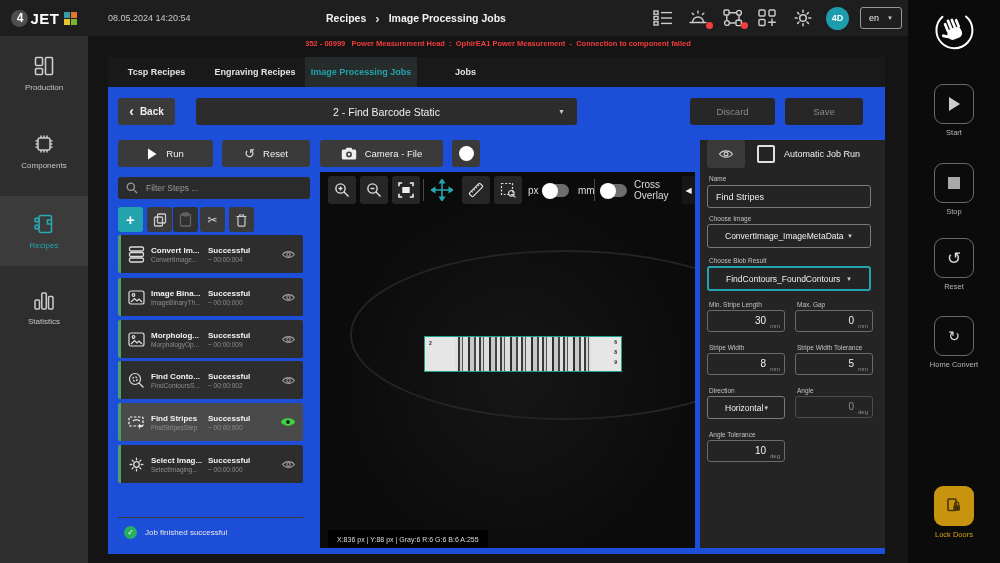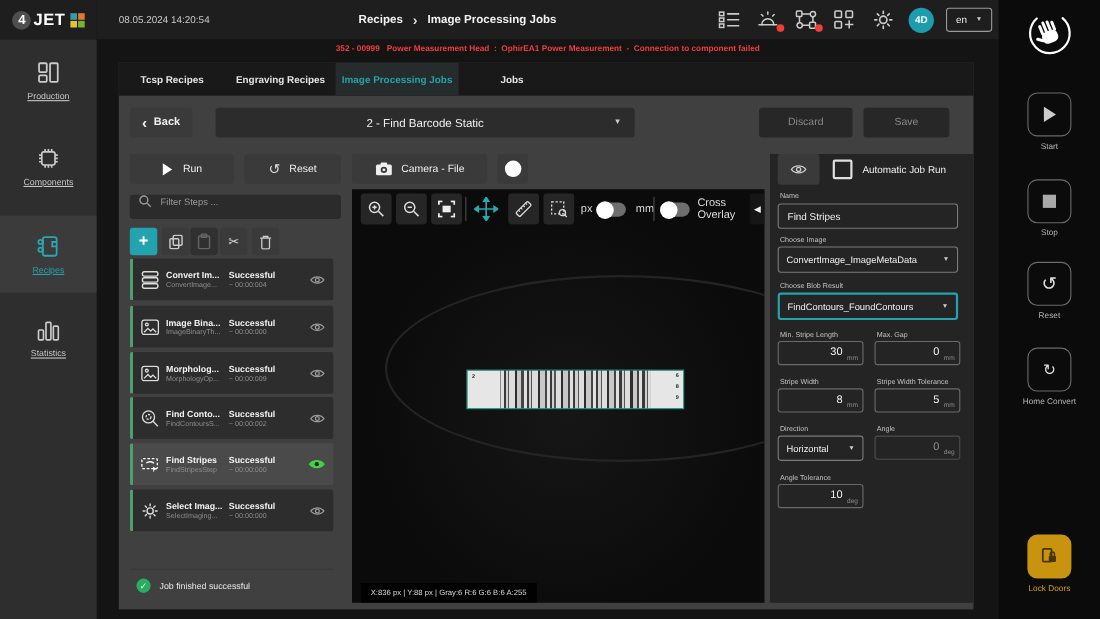--- a/index.html
+++ b/index.html
@@ -24,55 +24,55 @@
   #topicons{right:6px;top:0;height:36px;display:flex;align-items:center;gap:11px;}
   .ticon{position:relative;display:flex;align-items:center;justify-content:center;width:24px;height:24px;}
   .badge{position:absolute;width:7px;height:7px;background:var(--error);border-radius:50%;right:-3px;bottom:1px;}
   #avatar{width:23px;height:23px;border-radius:50%;background:#1d9cae;color:#fff;font-size:9px;font-weight:bold;display:flex;align-items:center;justify-content:center;}
   #lang{border:1px solid #9a9a9a;border-radius:3px;height:22px;padding:0 8px;display:flex;align-items:center;gap:8px;font-size:9px;color:#eee;}
   .caret{font-size:6px;color:#ccc;line-height:1;}
 
   
   #sidebar{left:0;top:36px;width:88px;height:527px;background:#2e2e2e;}
   .navitem{position:absolute;left:0;width:88px;display:flex;flex-direction:column;align-items:center;gap:5px;}
-  .navitem span{font-size:8px;color:#c4c4c4;text-decoration:underline;}
+  .navitem span{font-size:8px;color:#c4c4c4;}
   .navitem.active{background:#3b3b3b;padding:16px 0;}
   .navitem.active span{color:var(--accent);}
 
   
   #rail{left:908px;top:0;width:92px;height:563px;background:#0b0b0b;}
   .railbtn{position:absolute;left:26px;width:40px;height:40px;border:1px solid #6a6a6a;border-radius:9px;display:flex;align-items:center;justify-content:center;background:transparent;}
   .raillbl{position:absolute;left:0;width:92px;text-align:center;font-size:7.5px;color:#b5b5b5;}
   #lockbtn{background:var(--amber);border:none;}
   #locklbl{color:#d8a012;}
   .uarrow{font-size:17px;color:#ddd;line-height:1;}
 
   
   #main{left:88px;top:36px;width:820px;height:527px;background:#141414;}
   #alert{left:0;top:3px;width:820px;text-align:center;font-size:7.5px;font-weight:bold;color:var(--error);white-space:pre;}
-  #card{left:20px;top:21px;width:777px;height:497px;background:#404040;}
+  #card{left:20px;top:21px;width:777px;height:497px;background:#1d4ed8;}
 
   
   #tabbar{left:0;top:0;width:777px;height:30px;background:#191919;display:flex;}
   .tab{height:30px;display:flex;align-items:center;justify-content:center;font-size:9px;font-weight:bold;color:#e3e3e3;}
   .tab.active{background:#262b2b;color:var(--accent);}
 
   
   .btn{border-radius:3px;display:flex;align-items:center;justify-content:center;background:#3a3a3a;color:#f0f0f0;}
   #backbtn{left:10px;top:41px;width:57px;height:27px;gap:6px;font-size:10px;font-weight:bold;}
   .bchev{font-size:14px;line-height:1;margin-top:-2px;}
   #jobselect{left:88px;top:41px;width:381px;height:27px;background:#2c2c2c;border-radius:3px;display:flex;align-items:center;justify-content:center;font-size:10.5px;color:#f0f0f0;position:absolute;}
   #jobselect .caret{position:absolute;right:12px;font-size:7px;}
   #discardbtn{left:582px;top:41px;width:85px;height:27px;background:#272727;color:#8a8a8a;font-size:9.5px;}
   #savebtn{left:677px;top:41px;width:78px;height:27px;background:#272727;color:#8a8a8a;font-size:9.5px;}
 
   
   #runbtn{left:10px;top:83px;width:95px;height:27px;gap:9px;font-size:9.5px;}
   #resetbtn{left:114px;top:83px;width:88px;height:27px;gap:8px;font-size:9.5px;}
-  #filter{left:10px;top:120px;width:192px;height:22px;background:#2b2b2b;border-radius:3px;display:flex;align-items:flex-start;gap:6px;padding:0 8px;}
+  #filter{left:10px;top:120px;width:192px;height:22px;background:#2b2b2b;border-radius:3px;display:flex;align-items:center;gap:6px;padding:0 8px;}
   #filter input{background:transparent;border:none;outline:none;color:#bbb;font-size:8.5px;font-family:inherit;width:150px;}
   #filter input::placeholder{color:#999;}
   .tbtn{position:absolute;top:150px;width:25px;height:25px;background:#3a3a3a;border-radius:3px;display:flex;align-items:center;justify-content:center;}
   #addbtn{background:var(--accent);color:#fff;font-size:15px;font-weight:bold;}
   .scis{font-size:12px;color:#ddd;}
   .step{position:absolute;left:10px;width:185px;height:38px;background:#2d2d2d;border-left:3px solid var(--strip);border-radius:2px;display:flex;align-items:center;}
   .step.sel{background:#4a4a4a;}
   .step-ic{width:30px;display:flex;justify-content:center;}
   .step-main{width:57px;display:flex;flex-direction:column;gap:1px;}
   .step-main b{font-size:8px;color:#f2f2f2;}
@@ -104,21 +104,21 @@
   #readout{position:absolute;left:8px;bottom:0;height:18px;background:rgba(0,0,0,.88);display:flex;align-items:center;padding:0 9px;font-size:7px;color:#ddd;white-space:pre;}
 
   
   #panel{left:592px;top:83px;width:185px;height:408px;background:#242424;}
   #eyebtn{left:7px;top:0;width:38px;height:28px;}
   #autochk{left:57px;top:5px;width:18px;height:18px;border:2px solid #e0e0e0;border-radius:2px;background:transparent;}
   #autolbl{left:84px;top:0;height:28px;display:flex;align-items:center;font-size:9px;color:#f0f0f0;}
   .flabel{position:absolute;font-size:6.5px;color:#c2c2c2;}
   .finput{position:absolute;border:1px solid #7a7a7a;border-radius:3px;background:transparent;display:flex;align-items:center;}
   #nameinput{left:7px;top:45px;width:164px;height:23px;color:#f0f0f0;font-size:9px;font-family:inherit;padding:0 8px;outline:none;}
-  .fselect{position:absolute;border:1px solid #7a7a7a;border-radius:3px;display:flex;align-items:center;justify-content:space-between;padding:0 7px;font-size:8.5px;color:#f0f0f0;}
+  .fselect{position:absolute;border:1px solid #7a7a7a;border-radius:3px;display:flex;align-items:center;justify-content:space-between;padding:0 17px;font-size:8.5px;color:#f0f0f0;}
   #blobselect{border:2px solid var(--accent);}
   .num{position:absolute;width:78px;height:22px;border:1px solid #6a6a6a;border-radius:3px;}
   .num b{position:absolute;right:18px;top:4px;font-size:10px;font-weight:normal;color:#f2f2f2;}
   .num i{position:absolute;right:4px;bottom:2px;font-size:6px;font-style:normal;color:#8d8d8d;}
   .num.dis{border-color:#4d4d4d;}
   .num.dis b{color:#8d8d8d;}
 </style>
 </head>
 <body>
 

